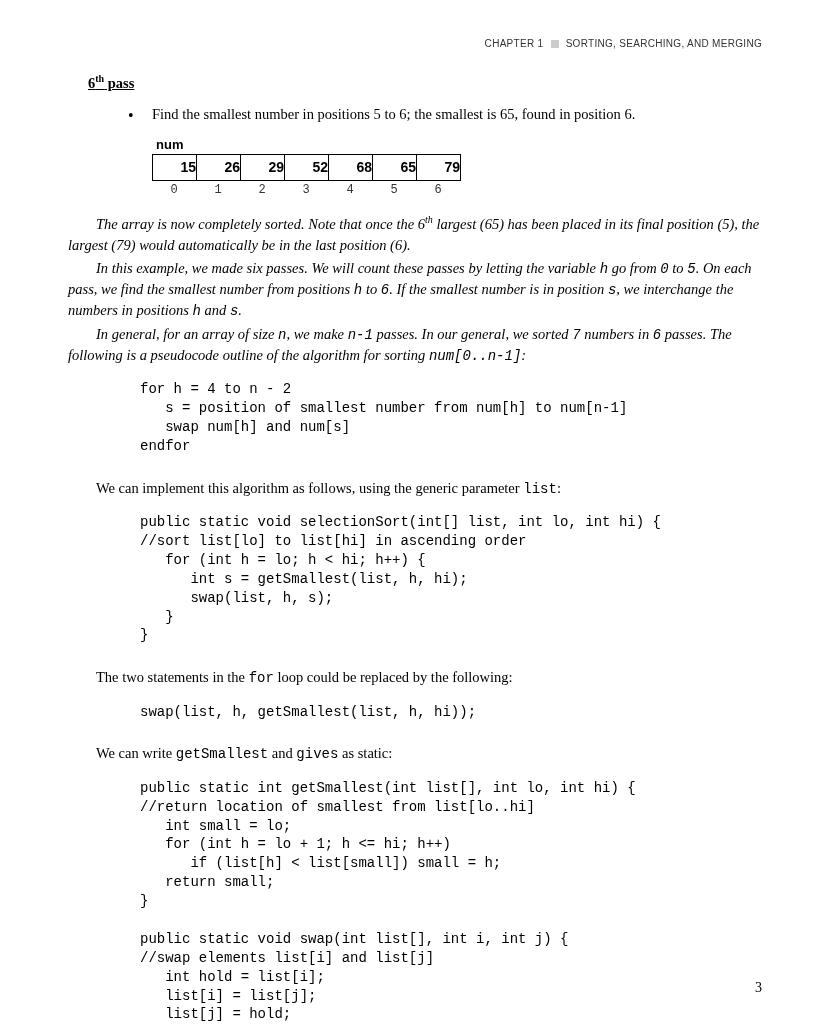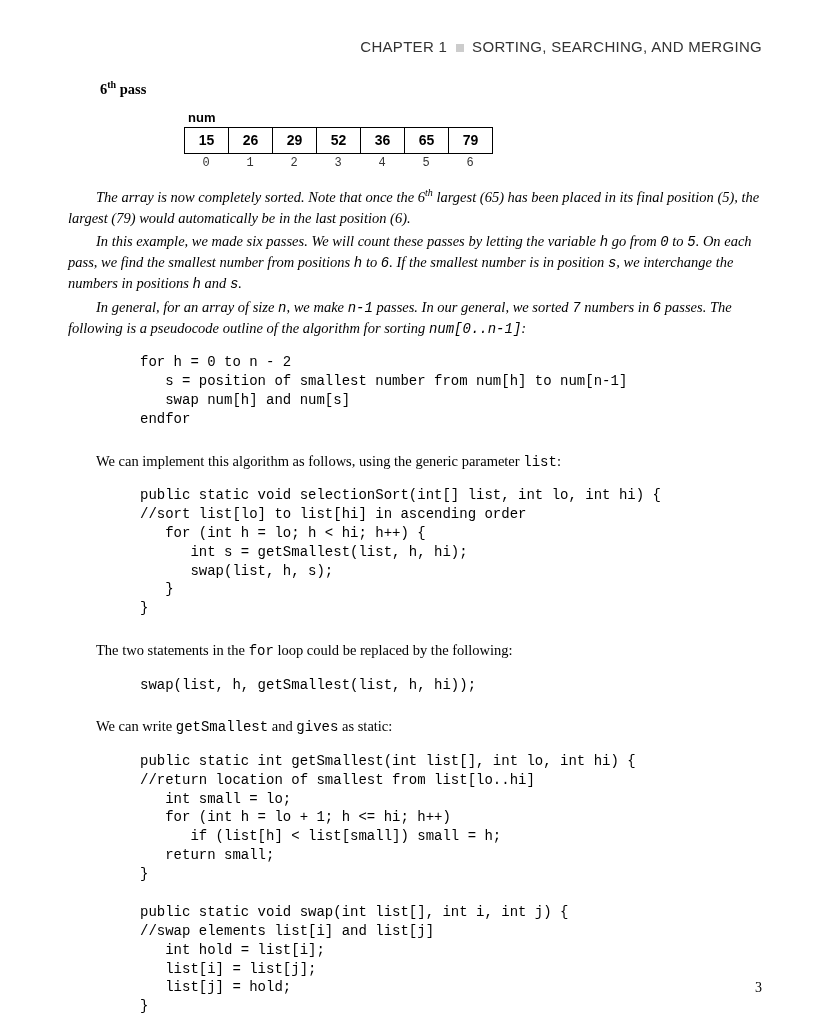--- a/index.html
+++ b/index.html
@@ -9,73 +9,74 @@
     background: #fff;
     font-family: Georgia, 'Times New Roman', serif;
     font-size: 14.5px;
     color: #000;
     position: relative;
     padding: 38px 68px 38px 68px;
   }
   .header {
     text-align: right;
     font-family: Arial, Helvetica, sans-serif;
-    font-size: 15px;
+    font-size: 10px;
     letter-spacing: 0.3px;
     color: #333;
     margin-bottom: 24px;
   }
   .header .sq {
     display: inline-block;
     width: 8px; height: 8px;
     background: #ccc;
     margin: 0 4px;
     vertical-align: middle;
   }
   .section-title {
     font-weight: bold;
     font-size: 14.5px;
     margin-bottom: 12px;
-    margin-left: 32px;
+    margin-left: 20px;
+    text-decoration: underline;
   }
   .section-title sup { font-size: 10px; }
   ul.bullets {
     list-style: none;
     margin: 0 0 0 60px;
     padding: 0;
   }
   ul.bullets li {
     position: relative;
     padding-left: 24px;
     margin-bottom: 12px;
     line-height: 1.45;
   }
   ul.bullets li::before {
     content: "•";
     position: absolute;
     left: 0;
     top: 0;
     font-size: 16px;
   }
-  .table-wrap { margin: 4px 0 16px 116px; }
+  .table-wrap { margin: 4px 0 16px 84px; }
   .table-label {
     font-family: Arial, Helvetica, sans-serif;
     font-weight: bold;
     font-size: 13px;
     margin-bottom: 2px;
     margin-left: 4px;
   }
   table.num {
     border-collapse: collapse;
   }
   table.num td {
     border: 1.5px solid #000;
     width: 44px;
     height: 26px;
-    text-align: center;
+    text-align: right;
     font-family: Arial, Helvetica, sans-serif;
     font-weight: bold;
     font-size: 14px;
   }
   .idx-row {
     display: flex;
     margin-top: 2px;
   }
   .idx-row span {
     width: 44px;
@@ -118,32 +119,33 @@
   <span>CHAPTER 1</span>
   <span class="sq"></span>
   <span>SORTING, SEARCHING, AND MERGING</span>
 </div>
 
 <div class="section-title">
   <span>6</span><sup>th</sup><span> pass</span>
 </div>
 
 <ul class="bullets">
+  <li>Find the smallest number in positions 5 to 6; the smallest is 65, found in position 6.</li>
 </ul>
 
 <div class="table-wrap">
   <div class="table-label">num</div>
   <table class="num">
     <tbody>
         <tr>
       <td>15</td>
       <td>26</td>
       <td>29</td>
       <td>52</td>
-      <td>36</td>
+      <td>68</td>
       <td>65</td>
       <td>79</td>
     </tr>
   </tbody>
     </table>
   <div class="idx-row">
     <span>0</span>
     <span>1</span>
     <span>2</span>
     <span>3</span>
@@ -158,21 +160,21 @@
 </p>
 
 <p class="body">
   <span>In this example, we made six passes. We will count these passes by letting the variable </span><span class="mono">h</span><span> go from </span><span class="mono">0</span><span> to </span><span class="mono">5</span><span>. On each pass, we find the smallest number from positions </span><span class="mono">h</span><span> to </span><span class="mono">6</span><span>. If the smallest number is in position </span><span class="mono">s</span><span>, we interchange the numbers in positions </span><span class="mono">h</span><span> and </span><span class="mono">s</span><span>.</span>
 </p>
 
 <p class="body">
   <span>In general, for an array of size </span><span class="mono">n</span><span>, we make </span><span class="mono">n-1</span><span> passes. In our general, we sorted </span><span class="mono">7</span><span> numbers in </span><span class="mono">6</span><span> passes. The following is a pseudocode outline of the algorithm for sorting </span><span class="mono">num[0..n-1]</span><span>:</span>
 </p>
 
-<pre class="code">for h = 0 to n - 2
+<pre class="code">for h = 4 to n - 2
    s = position of smallest number from num[h] to num[n-1]
    swap num[h] and num[s]
 endfor</pre>
 
 <p class="lead">
   <span>We can implement this algorithm as follows, using the generic parameter </span><span class="mono">list</span><span>:</span>
 </p>
 
 <pre class="code">public static void selectionSort(int[] list, int lo, int hi) {
 //sort list[lo] to list[hi] in ascending order

